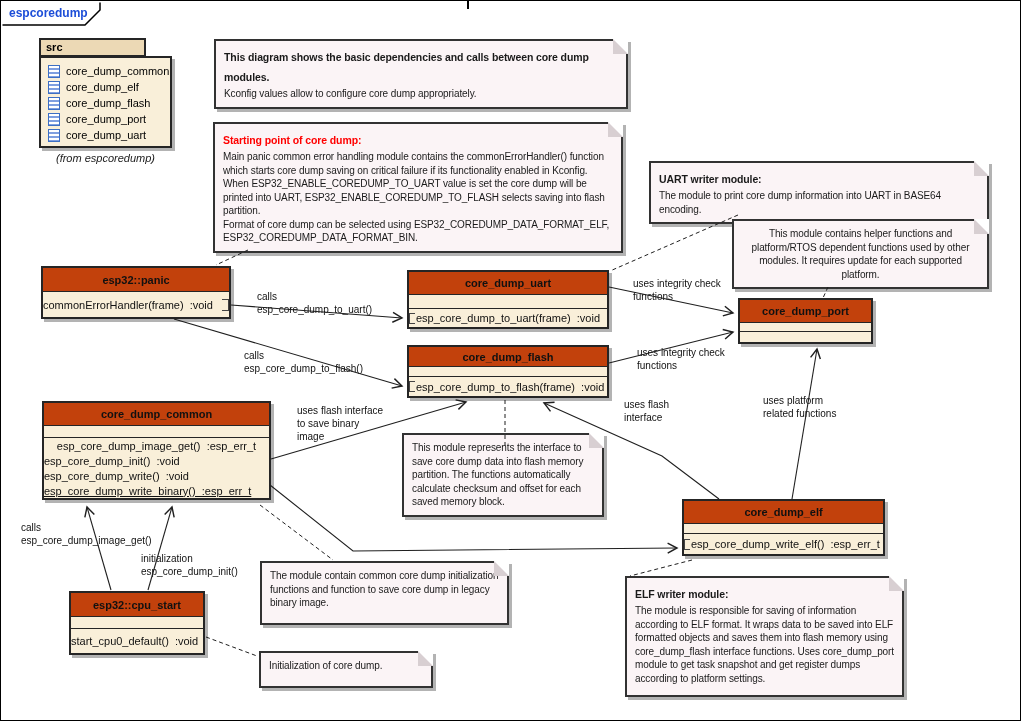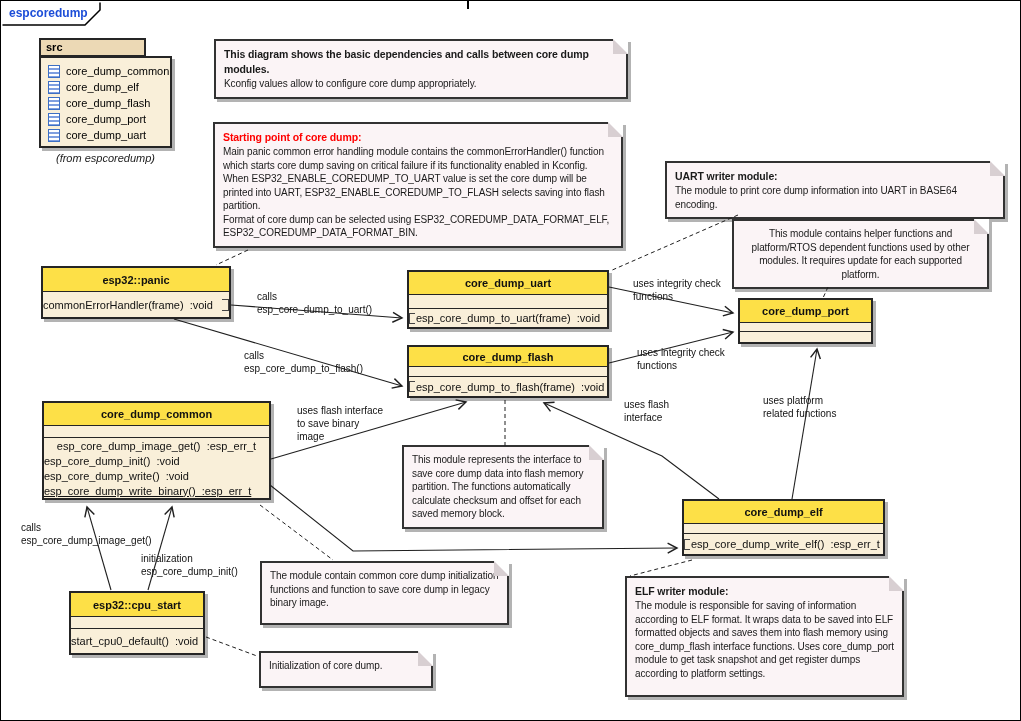--- a/index.html
+++ b/index.html
@@ -10,28 +10,28 @@
 
   .frame-title { position:absolute; left:8px; top:5px; font-weight:bold; font-size:12px; z-index:4; color:#1d4ed8; }
   .tick { position:absolute; left:466px; top:0; width:2px; height:8px; background:#000; z-index:4; }
 
   
   .note { position:absolute; z-index:2; background:#fbf4f6; border:2px solid #323232;
           box-shadow:3px 3px 0 #b3b3b3; padding:6px 8px; font-size:10px; line-height:13.5px;
           color:#1a1a1a; letter-spacing:-0.1px; }
   .note::after { content:""; position:absolute; top:-2px; right:-2px; border-style:solid;
           border-width:0 15px 15px 0; border-color:#ffffff #ffffff #d8cfd2 #ffffff; }
-  .note-title { font-weight:bold; font-size:10.5px; line-height:15px; }
+  .note-title { font-weight:bold; font-size:10.5px; line-height:20px; }
   .note-title.red { color:#ff0000; }
   .note-body { white-space:pre-line; }
 
   
   .uml-class { position:absolute; z-index:3; border:2px solid #252525; background:#f9efd9;
                box-shadow:3px 3px 0 #b3b3b3; font-size:11px; color:#111; }
-  .cls-name { background:#fde047; border-bottom:1px solid #252525; font-weight:bold;
+  .cls-name { background:#c2410c; border-bottom:1px solid #252525; font-weight:bold;
               display:flex; align-items:center; justify-content:center; }
   .cls-empty { border-bottom:1px solid #252525; }
   .cls-empty.last { border-bottom:none; }
   .cls-method { display:flex; align-items:center; padding:0 0; white-space:pre; overflow:hidden; }
   .u { text-decoration:underline; }
   .feat-l { width:6px; height:11px; border:1px solid #444; border-right:none; margin-right:1px; flex:0 0 auto; }
   .feat-r { width:7px; height:12px; border:1px solid #444; border-left:none; margin-left:auto; flex:0 0 auto; }
 
   
   .pkg-tab { position:absolute; left:38px; top:37px; width:107px; height:19px; z-index:3;
@@ -116,30 +116,30 @@
     <div class="note-body">Kconfig values allow to configure core dump appropriately.</div>
   </div>
 
   <div class="note" style="left:212px; top:121px; width:410px; min-height:125px;">
     <div class="note-title red">Starting point of core dump:</div>
     <div class="note-body">Main panic  common error handling module contains the commonErrorHandler() function which starts core dump saving on critical failure if its functionality enabled in Kconfig.
 When ESP32_ENABLE_COREDUMP_TO_UART value is set the core dump will be printed into UART, ESP32_ENABLE_COREDUMP_TO_FLASH selects saving into flash partition.
 Format of core dump can be selected using ESP32_COREDUMP_DATA_FORMAT_ELF, ESP32_COREDUMP_DATA_FORMAT_BIN.</div>
   </div>
 
-  <div class="note" style="left:664px; top:160px; width:340px; min-height:52px;">
+  <div class="note" style="left:648px; top:160px; width:340px; min-height:52px;">
     <div class="note-title">UART writer module:</div>
     <div class="note-body">The module to print core dump information into UART in BASE64 encoding.</div>
   </div>
 
   <div class="note" style="left:731px; top:218px; width:257px; min-height:67px;text-align:center;">
     <div class="note-body">This module contains helper functions and platform/RTOS dependent functions used by other modules. It requires update for each supported platform.</div>
   </div>
 
-  <div class="note" style="left:401px; top:444px; width:202px; min-height:80px;">
+  <div class="note" style="left:401px; top:432px; width:202px; min-height:80px;">
     <div class="note-body">This module represents the interface to save core dump data into flash memory partition. The functions automatically calculate checksum and offset for each saved memory block.</div>
   </div>
 
   <div class="note" style="left:259px; top:560px; width:249px; min-height:64px;">
     <div class="note-body">The module contain common core dump initialization functions and function to save core dump in legacy binary image.</div>
   </div>
 
   <div class="note" style="left:258px; top:650px; width:174px; min-height:37px;">
     <div class="note-body">Initialization of core dump.</div>
   </div>

